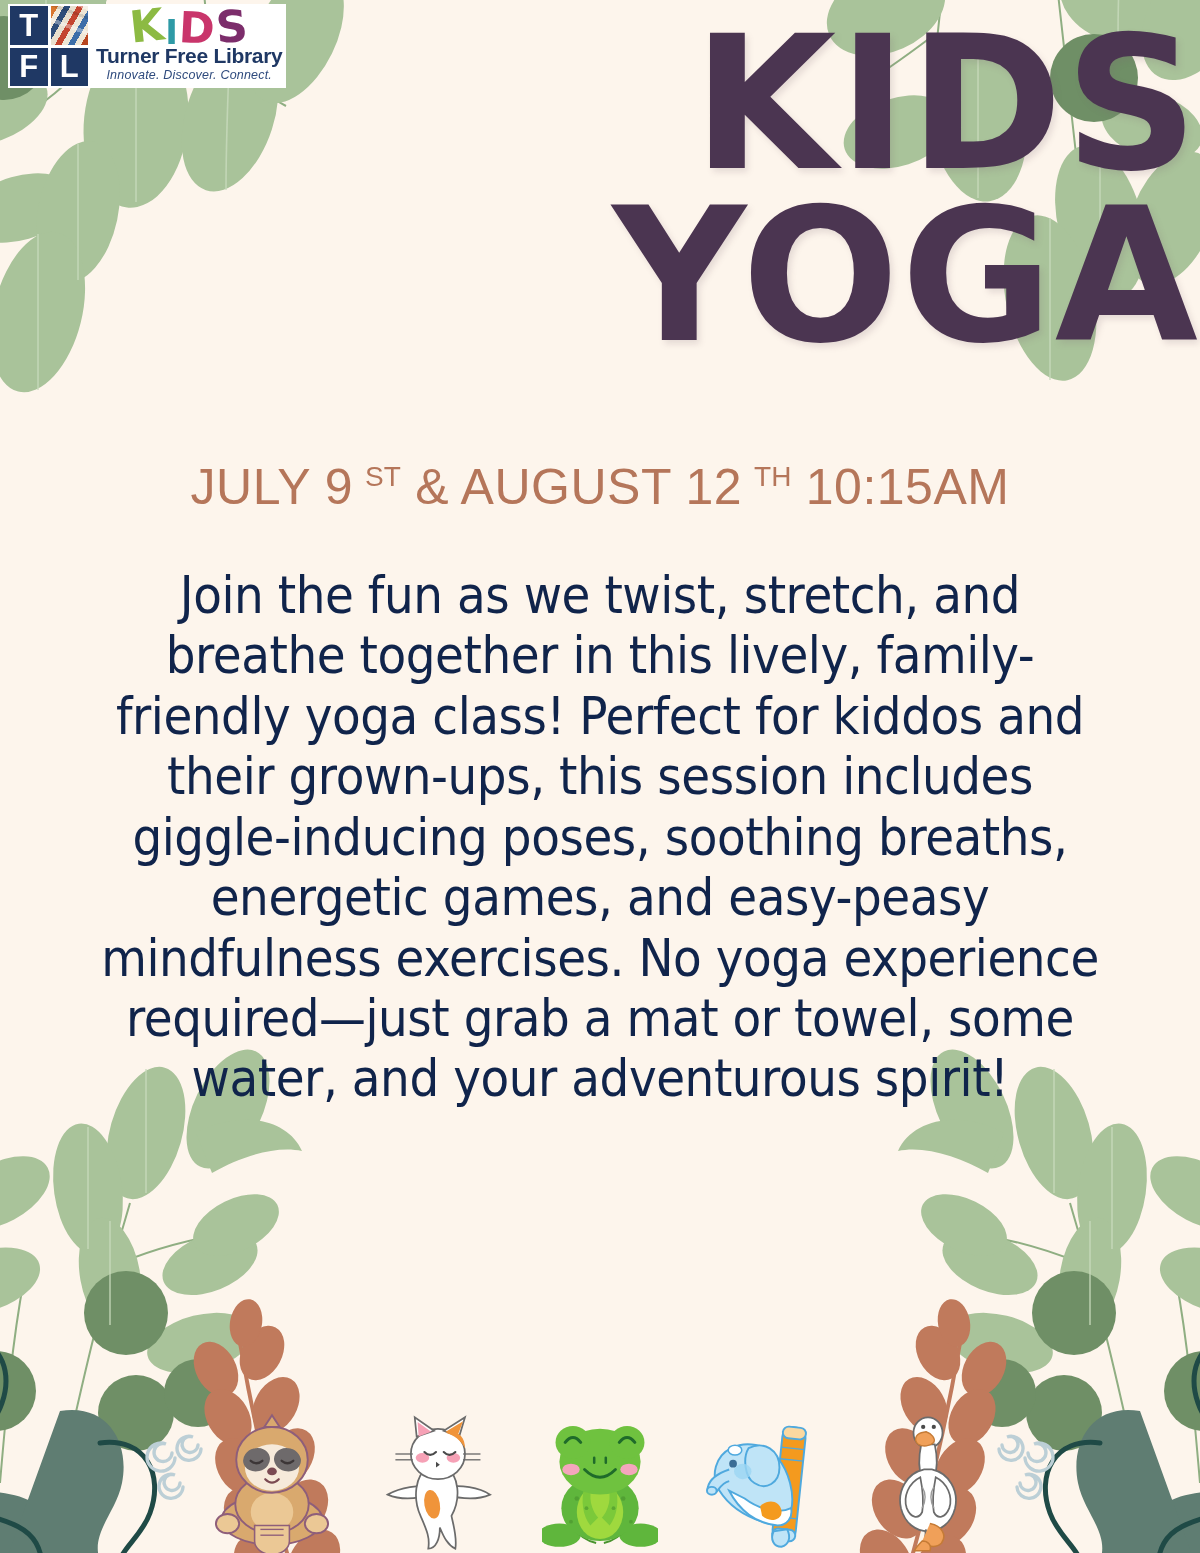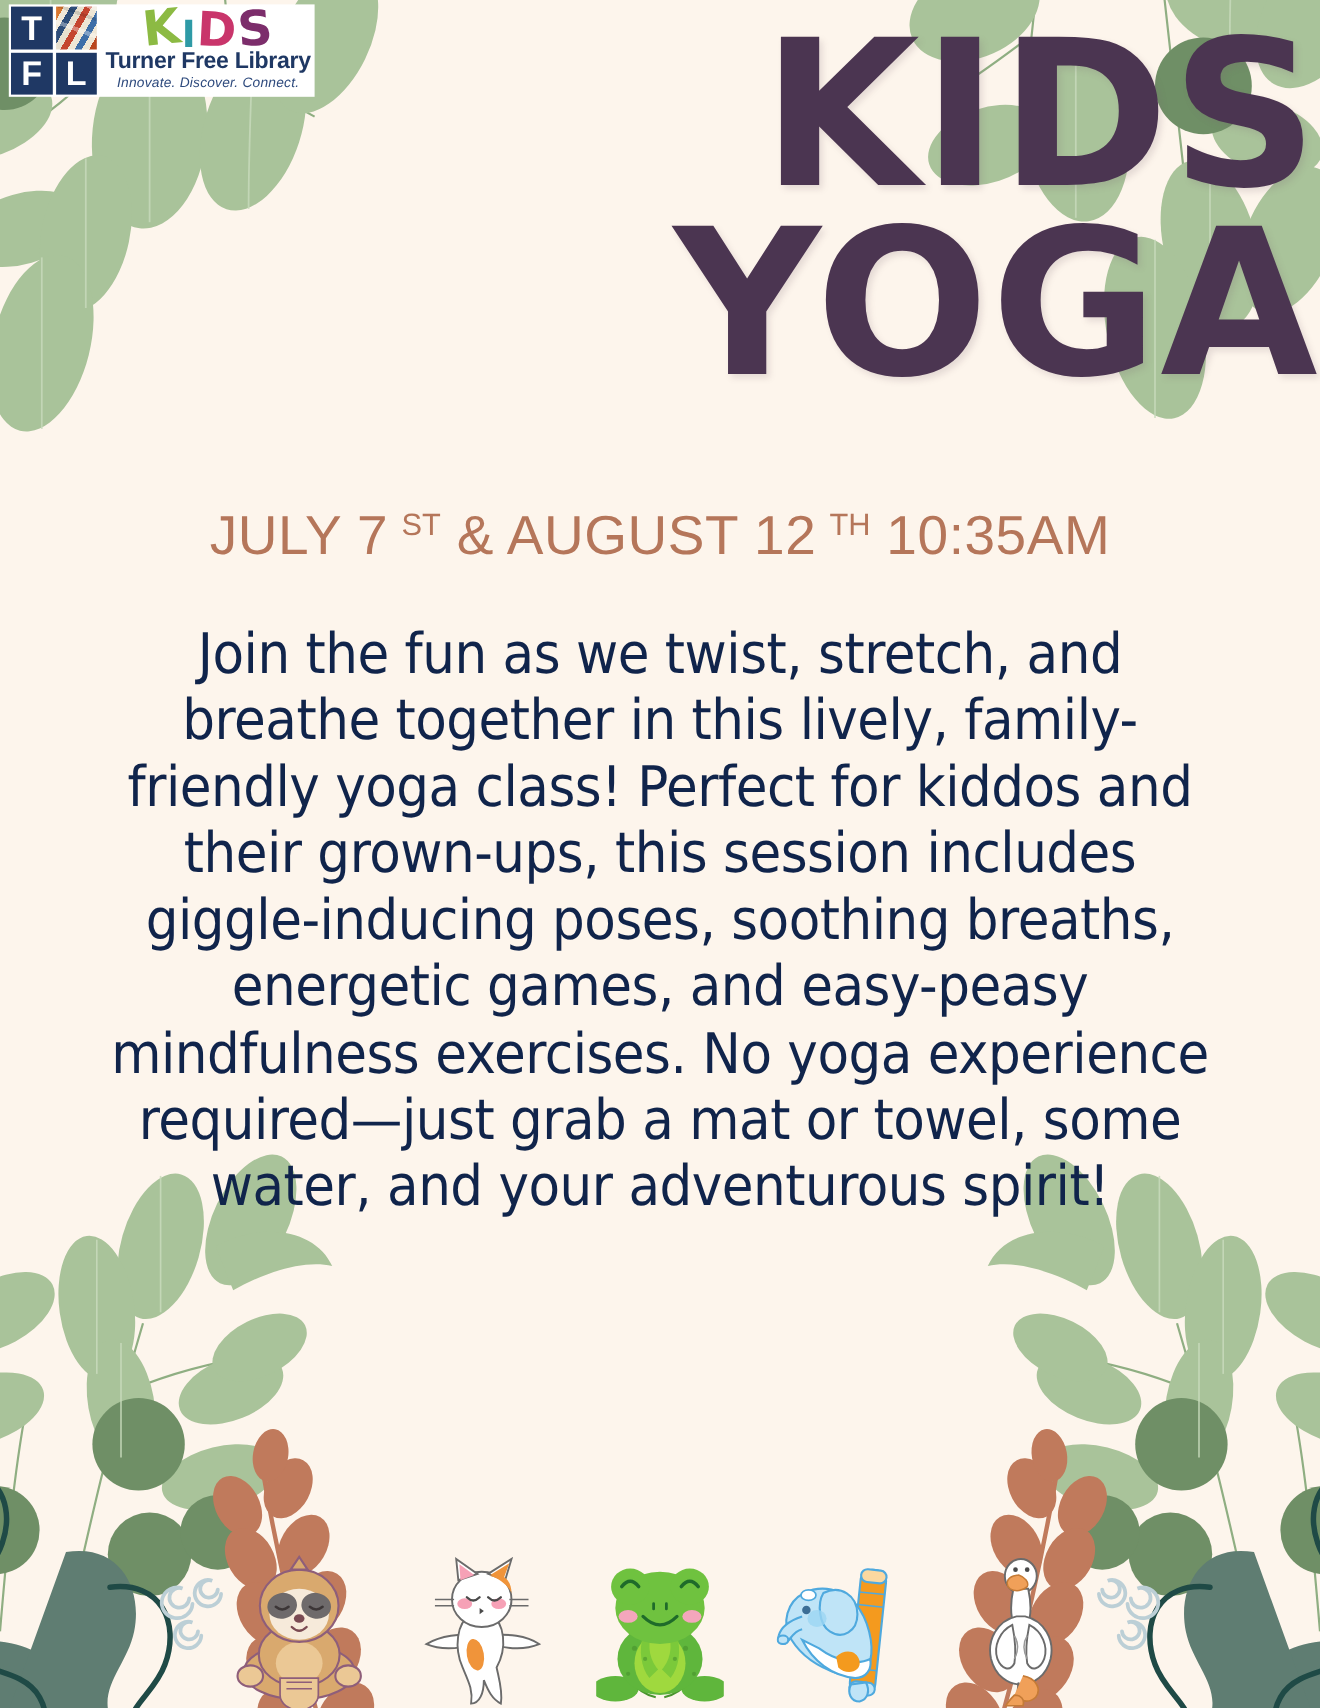--- a/index.html
+++ b/index.html
@@ -331,21 +331,21 @@
       <div class="tfl-name">Turner Free Library</div>
       <div class="tfl-tag">Innovate. Discover. Connect.</div>
     </div>
   </div>
 
   <div class="headline">
     <div class="headline-line">KIDS</div>
     <div class="headline-line">YOGA</div>
   </div>
 
-  <div class="dateline"><span>JULY 7</span><sup>ST</sup><span> &amp; AUGUST  12</span><sup>TH</sup><span> 10:35AM</span></div>
+  <div class="dateline"><span>JULY 9</span><sup>ST</sup><span> &amp; AUGUST  12</span><sup>TH</sup><span> 10:15AM</span></div>
 
   <div class="bodycopy">Join the fun as we twist, stretch, and breathe together in this lively, family-friendly yoga class! Perfect for kiddos and their grown-ups, this session includes giggle-inducing poses, soothing breaths, energetic games, and easy-peasy mindfulness exercises. No yoga experience required—just grab a mat or towel, some water, and your adventurous spirit!</div>
 
   <div class="animal-row">
 
     <svg class="animal" viewBox="0 0 120 140">
       <g>
         <ellipse cx="60" cy="108" rx="52" ry="26" fill="#D9A96E" stroke="#8E5E7A" stroke-width="2"></ellipse>
         <ellipse cx="60" cy="92" rx="38" ry="30" fill="#D9A96E" stroke="#8E5E7A" stroke-width="2"></ellipse>
         <ellipse cx="60" cy="100" rx="22" ry="20" fill="#EBC895"></ellipse>

